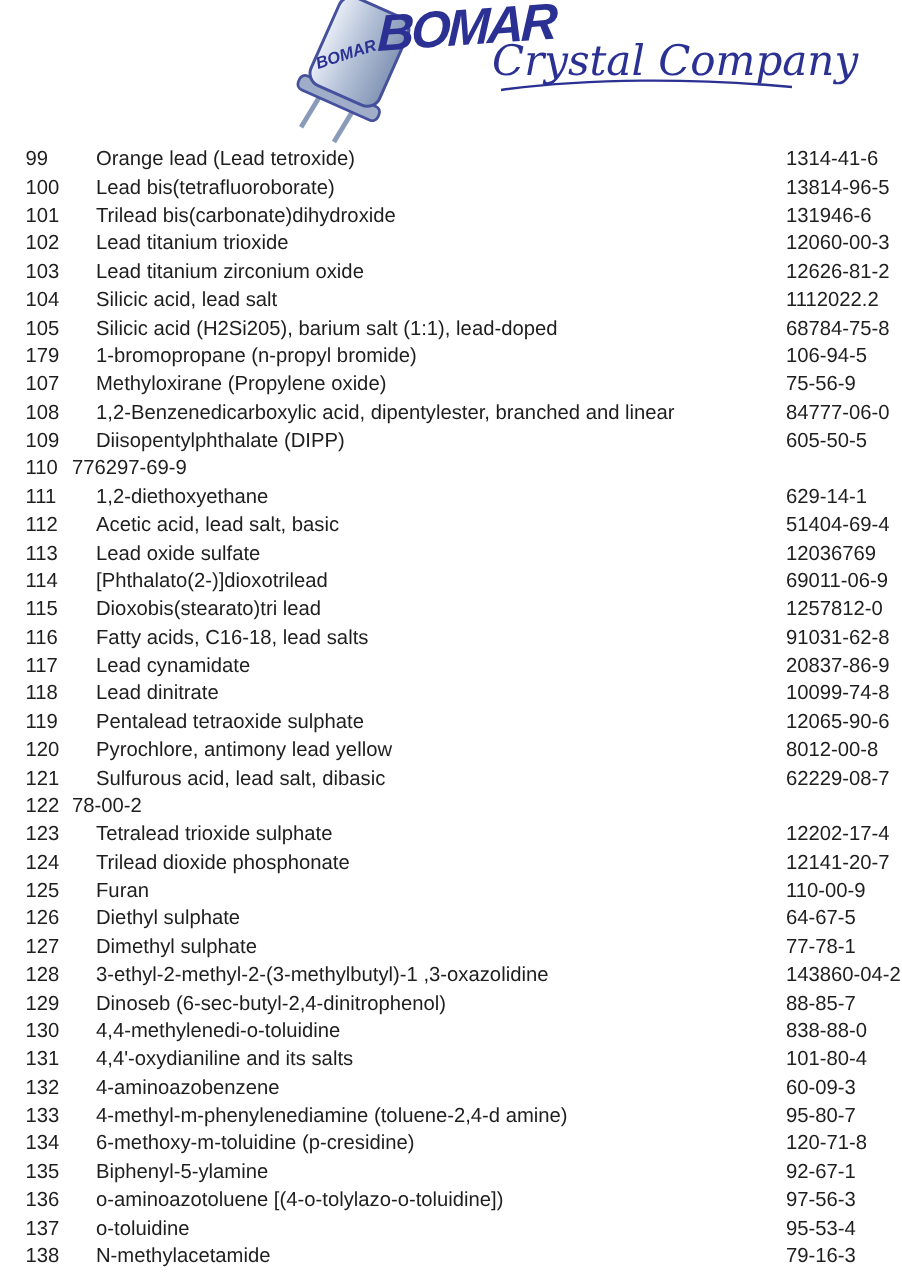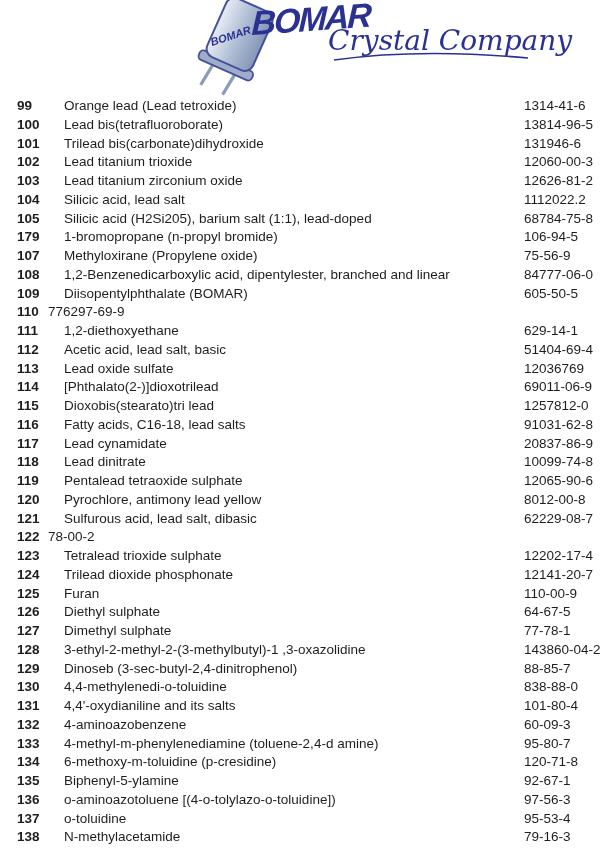--- a/index.html
+++ b/index.html
@@ -68,21 +68,20 @@
     align-items: baseline;
     height: 18.75px;
     line-height: 18.75px;
     font-size: 13.5px;
     white-space: nowrap;
   }
   .cell-no {
     width: 31px;
     margin-left: 17px;
     flex: 0 0 auto;
-    font-weight: bold;
   }
   .cell-name {
     width: 460px;
     flex: 0 0 auto;
     overflow: hidden;
     margin-left: 16px;
   }
   .cell-cas {
     flex: 0 0 auto;
   }
@@ -182,21 +181,21 @@
   </div>
 
   <div class="row">
     <span class="cell-no">108</span>
     <span class="cell-name">1,2-Benzenedicarboxylic acid, dipentylester, branched and linear</span>
     <span class="cell-cas">84777-06-0</span>
   </div>
 
   <div class="row">
     <span class="cell-no">109</span>
-    <span class="cell-name">Diisopentylphthalate (BOMAR)</span>
+    <span class="cell-name">Diisopentylphthalate (DIPP)</span>
     <span class="cell-cas">605-50-5</span>
   </div>
 
   <div class="row">
     <span class="cell-no">110</span>
     <span class="cell-cas">776297-69-9</span>
   </div>
 
   <div class="row">
     <span class="cell-no">111</span>
@@ -300,21 +299,21 @@
   </div>
 
   <div class="row">
     <span class="cell-no">128</span>
     <span class="cell-name">3-ethyl-2-methyl-2-(3-methylbutyl)-1 ,3-oxazolidine</span>
     <span class="cell-cas">143860-04-2</span>
   </div>
 
   <div class="row">
     <span class="cell-no">129</span>
-    <span class="cell-name">Dinoseb (3-sec-butyl-2,4-dinitrophenol)</span>
+    <span class="cell-name">Dinoseb (6-sec-butyl-2,4-dinitrophenol)</span>
     <span class="cell-cas">88-85-7</span>
   </div>
 
   <div class="row">
     <span class="cell-no">130</span>
     <span class="cell-name">4,4-methylenedi-o-toluidine</span>
     <span class="cell-cas">838-88-0</span>
   </div>
 
   <div class="row">

